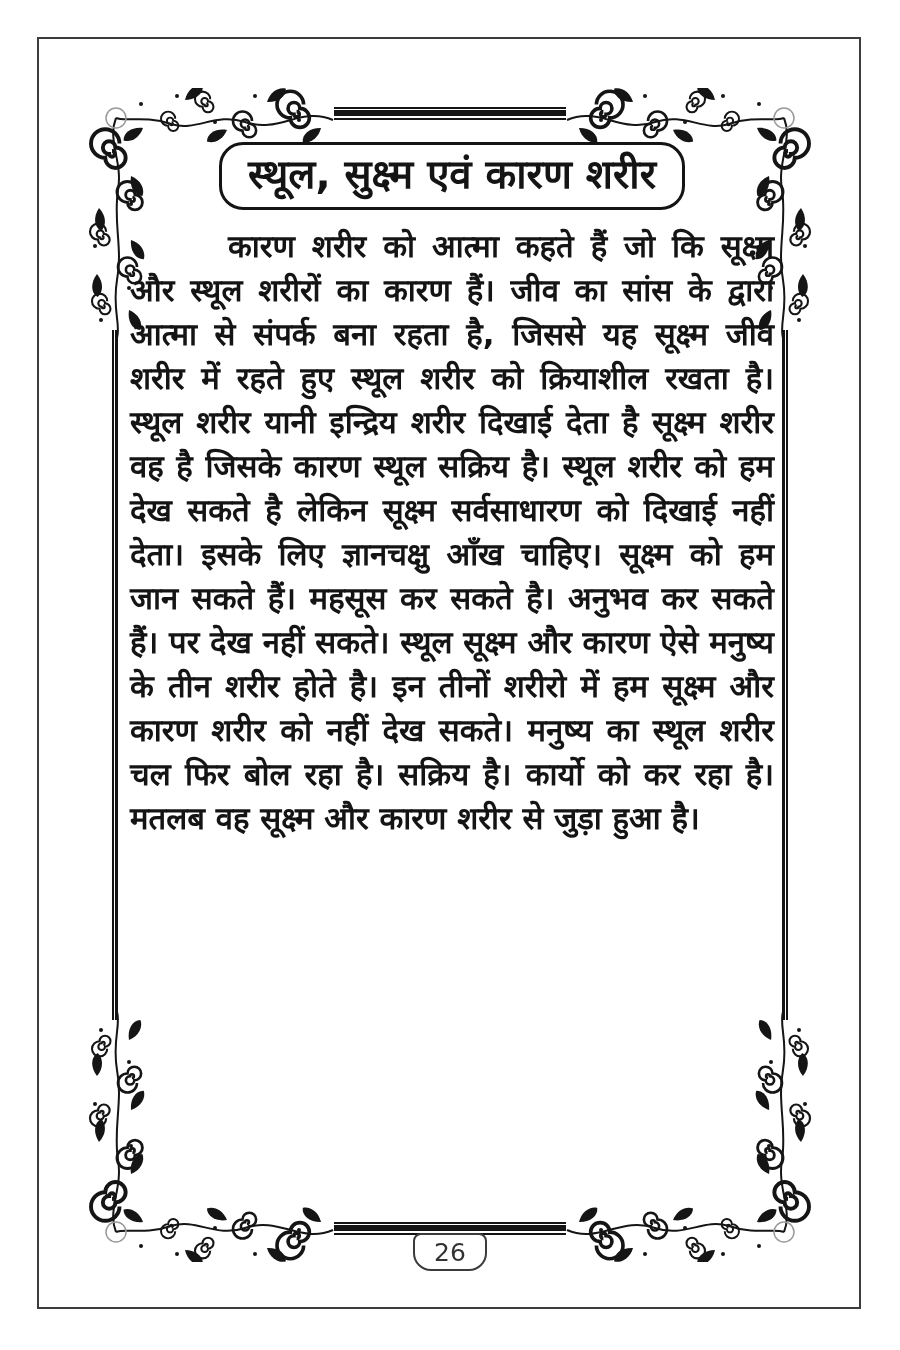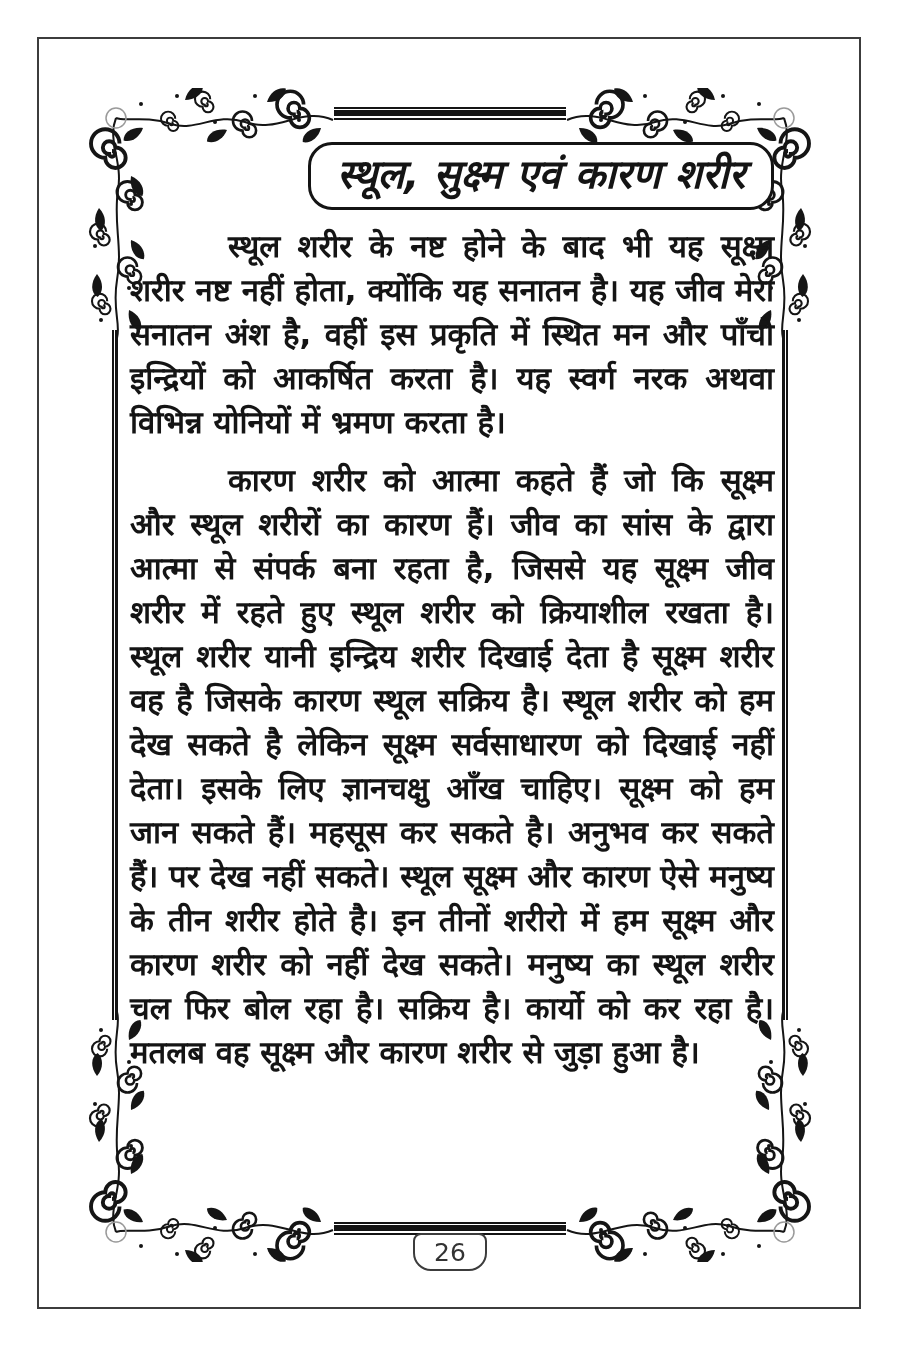--- a/index.html
+++ b/index.html
@@ -35,21 +35,21 @@
   .vline{
     position:absolute;width:6px;height:690px;top:330px;
     box-sizing:border-box;
   }
   .vline.left{left:112px;border-left:2px solid #141414;border-right:3.5px solid #141414;}
   .vline.right{left:782px;border-left:3.5px solid #141414;border-right:2px solid #141414;}
   
   .content{
     position:absolute;left:130px;top:142px;width:644px;
   }
-  .title-wrap{text-align:right;margin:0 0 14px 0;font-style:italic;}
+  .title-wrap{text-align:center;margin:0 0 14px 0;}
   .title-box{
     display:inline-block;
     border:3px solid #141414;
     border-radius:24px;
     padding:6px 26px 10px 26px;
     background:#ffffff;
   }
   .title-box h1{
     margin:0;
     font-size:40px;line-height:1.15;
@@ -143,21 +143,20 @@
   <div class="vline left"></div>
   <div class="vline right"></div>
 
   <div class="content">
     <div class="title-wrap">
       <div class="title-box">
         <h1>स्थूल, सुक्ष्म एवं कारण शरीर</h1>
       </div>
     </div>
     <div class="body-text">
-      <p>स्थूल शरीर के नष्ट होने के बाद भी यह सूक्ष्म शरीर नष्ट नहीं होता, क्योंकि यह सनातन है। यह जीव मेरा सनातन अंश है, वहीं इस प्रकृति में स्थित मन और पाँचो इन्द्रियों को आकर्षित करता है। यह स्वर्ग नरक अथवा विभिन्न योनियों में भ्रमण करता है।</p>
       <p>कारण शरीर को आत्मा कहते हैं जो कि सूक्ष्म और स्थूल शरीरों का कारण हैं। जीव का सांस के द्वारा आत्मा से संपर्क बना रहता है, जिससे यह सूक्ष्म जीव शरीर में रहते हुए स्थूल शरीर को क्रियाशील रखता है। स्थूल शरीर यानी इन्द्रिय शरीर दिखाई देता है सूक्ष्म शरीर वह है जिसके कारण स्थूल सक्रिय है। स्थूल शरीर को हम देख सकते है लेकिन सूक्ष्म सर्वसाधारण को दिखाई नहीं देता। इसके लिए ज्ञानचक्षु आँख चाहिए। सूक्ष्म को हम जान सकते हैं। महसूस कर सकते है। अनुभव कर सकते हैं। पर देख नहीं सकते। स्थूल सूक्ष्म और कारण ऐसे मनुष्य के तीन शरीर होते है। इन तीनों शरीरो में हम सूक्ष्म और कारण शरीर को नहीं देख सकते। मनुष्य का स्थूल शरीर चल फिर बोल रहा है। सक्रिय है। कार्यो को कर रहा है। मतलब वह सूक्ष्म और कारण शरीर से जुड़ा हुआ है।</p>
     </div>
   </div>
 
   <div class="pagenum-box">
     <span>26</span>
   </div>
 
 </div>
 

